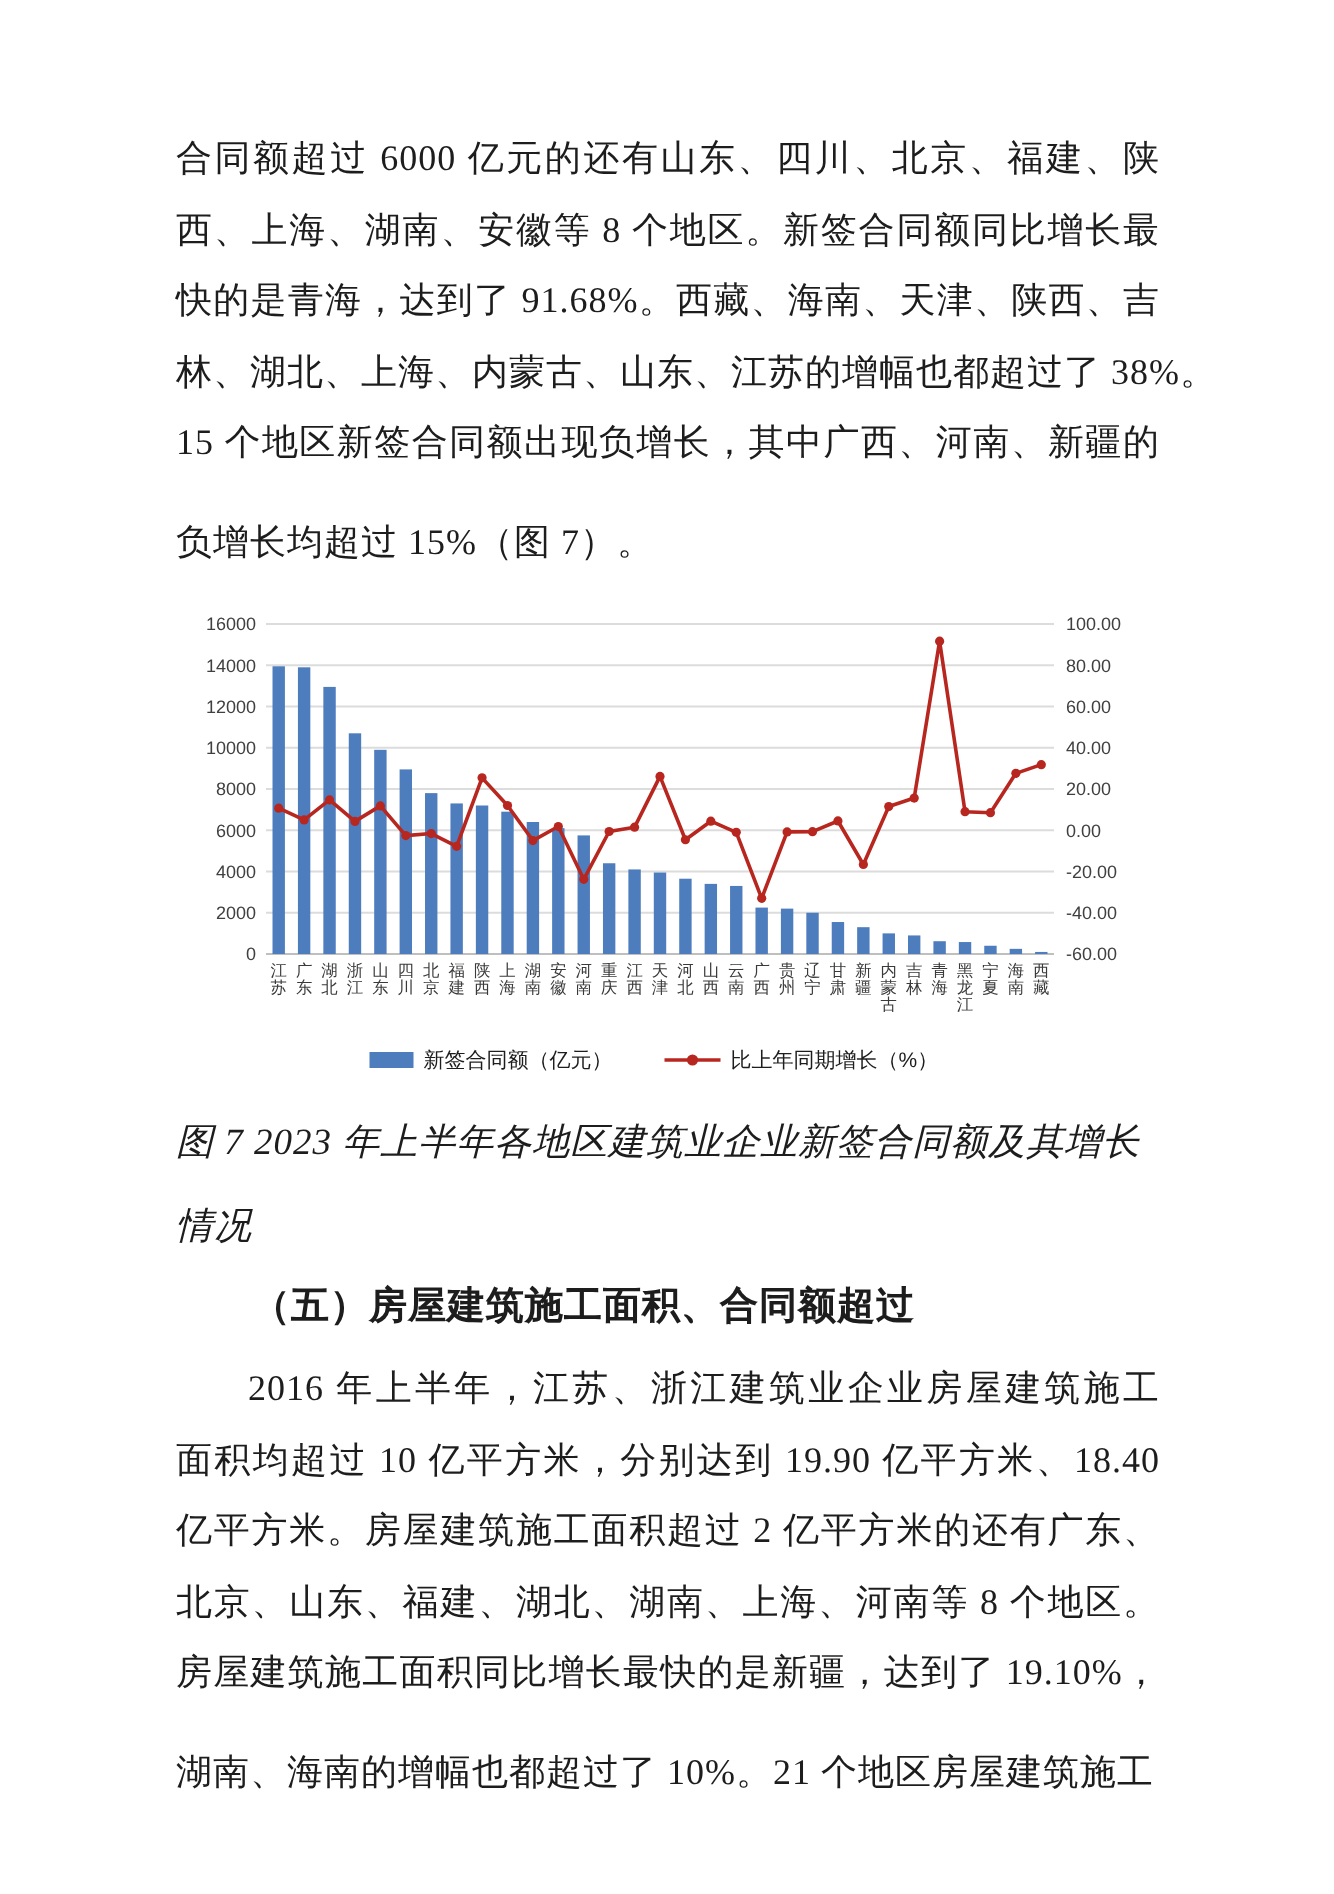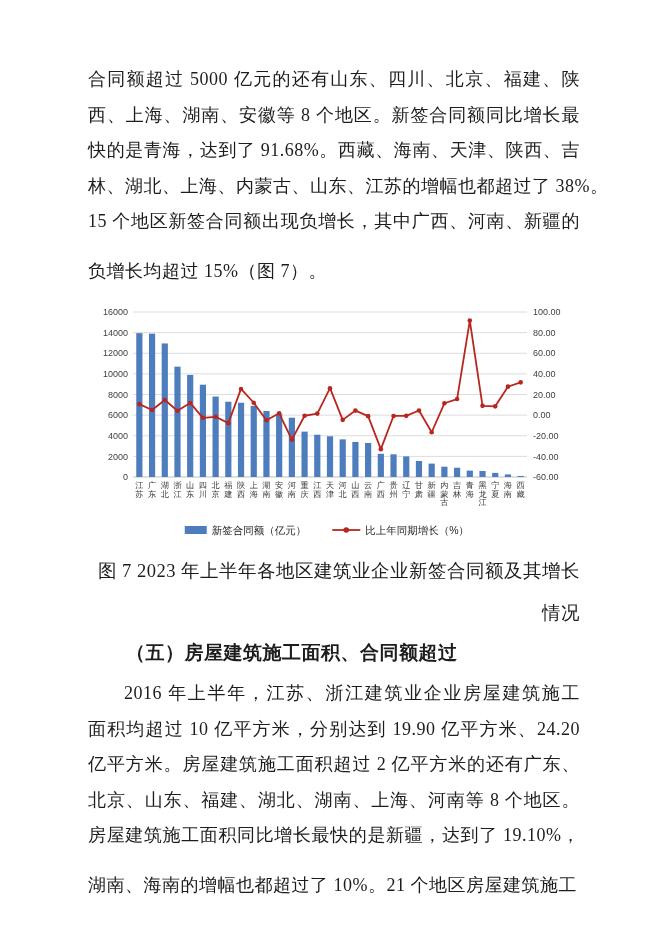--- a/index.html
+++ b/index.html
@@ -12,38 +12,38 @@
   .content { padding:62px 87px 0 88px; }
   .body-line{
     font-size:18px; line-height:35.5px;
     text-align:justify; text-align-last:justify;
     white-space:nowrap; letter-spacing:.5px;
   }
   .body-line.last-line{ text-align-last:left;margin-top:14px; }
   .para-indent-first .body-line:first-child{ text-indent:2em; }
   .figure-wrap{ margin:13px 0 0 2px; }
   .caption-line{
-    font-size:18.5px; line-height:42px; text-align:right; letter-spacing:.5px;
+    font-size:18.5px; line-height:42px; text-align:left; letter-spacing:.5px;font-style:italic;
   }
   .section-heading{
     font-family:"Liberation Sans", sans-serif;
     font-weight:bold; font-size:19px; line-height:34px;
     text-indent:2em; margin:2px 0 6px 0; letter-spacing:.5px;
   }
   .caption-block{ margin-top:4px; }
   svg text{ font-family:"Liberation Sans", sans-serif; }
 </style>
 </head>
 <body>
 
 <div class="page">
   <div class="content">
 
     <div>
-        <div class="body-line">合同额超过 5000 亿元的还有山东、四川、北京、福建、陕</div>
+        <div class="body-line">合同额超过 6000 亿元的还有山东、四川、北京、福建、陕</div>
         <div class="body-line">西、上海、湖南、安徽等 8 个地区。新签合同额同比增长最</div>
         <div class="body-line">快的是青海，达到了 91.68%。西藏、海南、天津、陕西、吉</div>
         <div class="body-line">林、湖北、上海、内蒙古、山东、江苏的增幅也都超过了 38%。</div>
         <div class="body-line">15 个地区新签合同额出现负增长，其中广西、河南、新疆的</div>
         <div class="body-line last-line">负增长均超过 15%（图 7）。</div>
       </div>
 
     <figure class="figure-wrap" style="margin:13px 0 0 2px;">
       <svg id="chart-svg" width="475" height="240" viewBox="0 0 475 240">
           <g>
@@ -191,21 +191,21 @@
 
     <div class="caption-block">
         <div class="caption-line">图 7 2023 年上半年各地区建筑业企业新签合同额及其增长</div>
         <div class="caption-line last-line">情况</div>
       </div>
 
     <div class="section-heading">（五）房屋建筑施工面积、合同额超过</div>
 
     <div class="para-indent-first">
         <div class="body-line">2016 年上半年，江苏、浙江建筑业企业房屋建筑施工</div>
-        <div class="body-line">面积均超过 10 亿平方米，分别达到 19.90 亿平方米、24.20</div>
+        <div class="body-line">面积均超过 10 亿平方米，分别达到 19.90 亿平方米、18.40</div>
         <div class="body-line">亿平方米。房屋建筑施工面积超过 2 亿平方米的还有广东、</div>
         <div class="body-line">北京、山东、福建、湖北、湖南、上海、河南等 8 个地区。</div>
         <div class="body-line">房屋建筑施工面积同比增长最快的是新疆，达到了 19.10%，</div>
         <div class="body-line last-line">湖南、海南的增幅也都超过了 10%。21 个地区房屋建筑施工</div>
       </div>
 
   </div>
 </div>
 
 </body></html>

